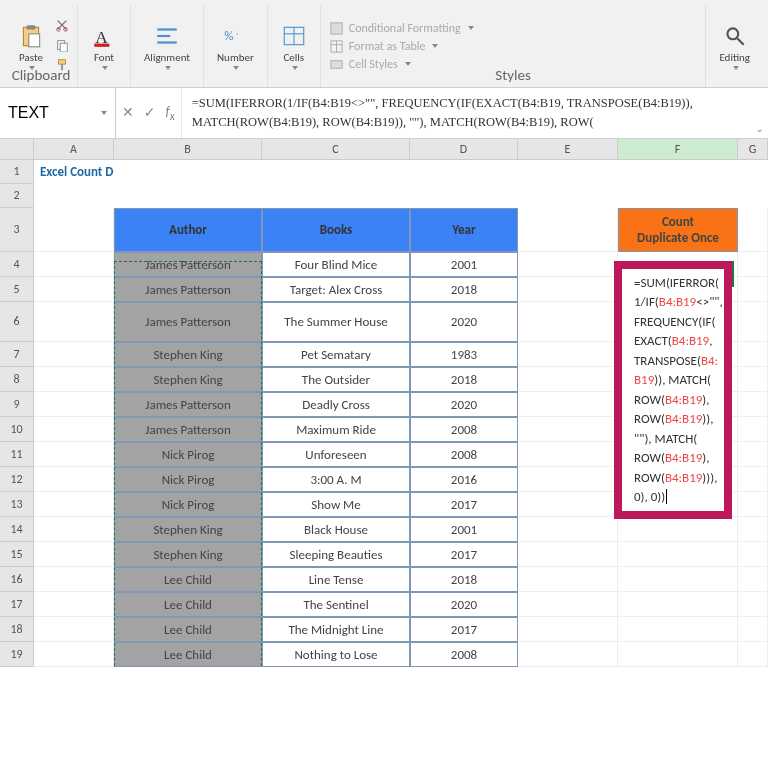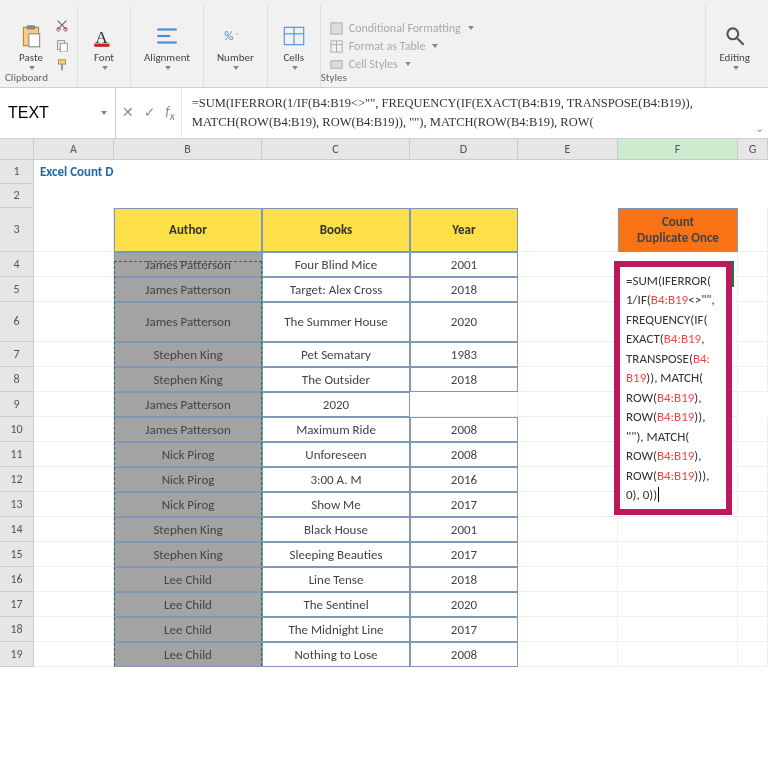--- a/index.html
+++ b/index.html
@@ -2,21 +2,21 @@
 <html><head>
 <meta charset="utf-8">
 <style>
 * { margin: 0; padding: 0; box-sizing: border-box; }
 body { font-family: "Segoe UI", Calibri, sans-serif; font-size: 13px; background: #fff; color: #444; width: 768px; overflow: hidden; }
 
 
 .ribbon { background: #f1f1f1; border-bottom: 1px solid #d0d0d0; display: flex; align-items: flex-end; padding: 5px 5px 0 5px; height: 88px; }
 .rgroup { display: flex; flex-direction: column; align-items: center; padding: 0 8px; height: 100%; border-right: 1px solid #e0e0e0; position: relative; }
 .rgroup:last-child { border-right: none; }
-.rgroup .glabel { font-size: 11px; color: #666; position: absolute; bottom: 3px; width: 100%; text-align: left; }
+.rgroup .glabel { font-size: 15px; color: #666; position: absolute; bottom: 3px; width: 100%; text-align: center; }
 .rgroup .gbody { display: flex; align-items: center; gap: 4px; flex: 1; }
 .bigbtn { display: flex; flex-direction: column; align-items: center; gap: 2px; padding: 2px 5px; font-size: 11px; color: #444; cursor: pointer; }
 .bigbtn svg { width: 26px; height: 26px; }
 .smallicons { display: flex; flex-direction: column; gap: 3px; margin-left: 2px; }
 .smallicons svg { width: 14px; height: 14px; }
 .styles-list { display: flex; flex-direction: column; gap: 3px; padding: 2px 0; }
 .styles-list .sitem { display: flex; align-items: center; gap: 5px; font-size: 12px; color: #aaa; white-space: nowrap; }
 .styles-list svg { width: 15px; height: 15px; }
 .caret { display: inline-block; width: 0; height: 0; border-left: 3px solid transparent; border-right: 3px solid transparent; border-top: 4px solid #888; margin-left: 2px; vertical-align: middle; }
 
@@ -35,31 +35,31 @@
 .cols div { text-align: center; font-size: 12px; color: #555; padding: 3px 0; border-right: 1px solid #ccc; }
 .cols .selcol { background: #ccebcf; }
 .row { display: grid; grid-template-columns: 34px 80px 148px 148px 108px 100px 120px 30px; }
 .rowhdr { background: #e6e6e6; border-right: 1px solid #ccc; border-bottom: 1px solid #ccc; text-align: center; font-size: 12px; color: #555; display: flex; align-items: center; justify-content: center; }
 .cell { border-right: 1px solid #eee; border-bottom: 1px solid #eee; padding: 4px 6px; font-size: 13px; background:#fff; min-height:24px; display:flex; align-items:center; }
 .title-row .cell.first { color: #1f6aa5; font-weight: bold; font-family: Calibri; border:none; }
 .row.title-row .cell { border:none; }
 .row.empty-row .cell { border:none; }
 
 
-.tblhdr { background: #fde047; font-weight: bold; color: #333; border: 1px solid #7f98b5 !important; justify-content: center; }
+.tblhdr { background: #3b82f6; font-weight: bold; color: #333; border: 1px solid #7f98b5 !important; justify-content: center; }
 .tblcell { border: 1px solid #7f98b5 !important; justify-content: center; }
 .tblcell.author { background: #a3a3a3; }
 .count-hdr { background: #f97316; font-weight: bold; text-align: center; border: 1px solid #7f98b5 !important; justify-content:center; line-height:1.2; }
 
 
 .activebox { position:absolute; border:2px solid #217346; pointer-events:none; }
 .marquee { position:absolute; border:1px dashed #217346; pointer-events:none; }
 
 
-.foverlay { position:absolute; left:614px; top:30px; width:118px; background:#fff; border:6px solid #be185d; padding:4px 6px; font-size:13px; line-height:1.5; font-family:Calibri; }
+.foverlay { position:absolute; left:614px; top:30px; width:118px; background:#fff; border:8px solid #be185d; padding:4px 12px; font-size:13px; line-height:1.5; font-family:Calibri; }
 .foverlay .p1 { color:#333; }
 .foverlay .p2 { color:#ef4444; }
 </style>
 </head>
 <body>
 
 <div class="ribbon">
   <div class="rgroup">
     <div class="gbody">
       <div class="bigbtn">
@@ -297,20 +297,21 @@
         <div class="cell tblcell">The Outsider</div>
         <div class="cell tblcell">2018</div>
         <div class="cell "></div>
         <div class="cell "></div>
         <div class="cell "></div>
       </div>
       <div class="row ">
         <div class="rowhdr">9</div>
         <div class="cell "></div>
         <div class="cell tblcell author">James Patterson</div>
+        <div class="cell tblcell">Deadly Cross</div>
         <div class="cell tblcell">2020</div>
         <div class="cell "></div>
         <div class="cell "></div>
         <div class="cell "></div>
       </div>
       <div class="row ">
         <div class="rowhdr">10</div>
         <div class="cell "></div>
         <div class="cell tblcell author">James Patterson</div>
         <div class="cell tblcell">Maximum Ride</div>

